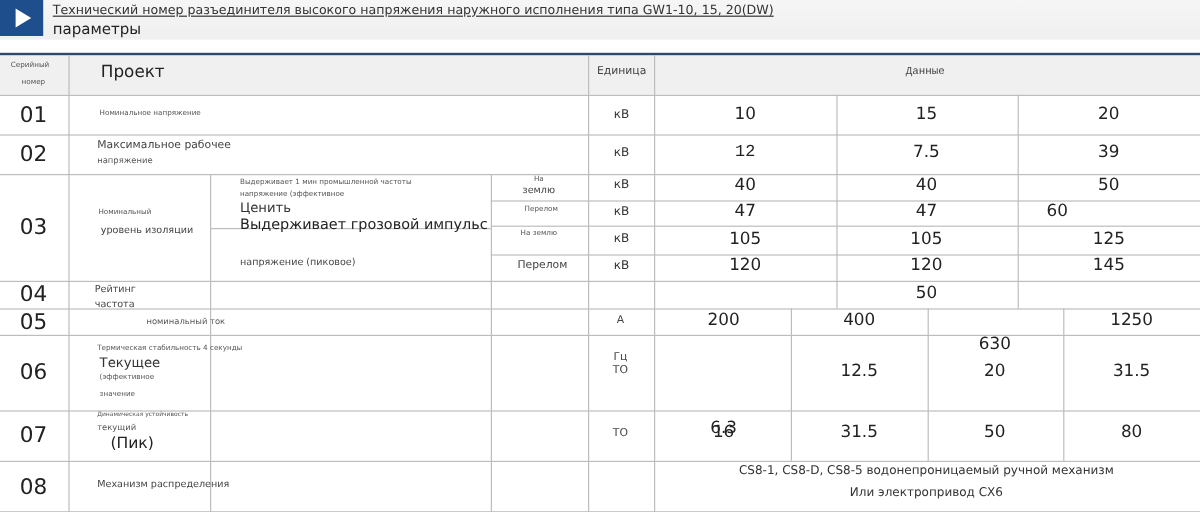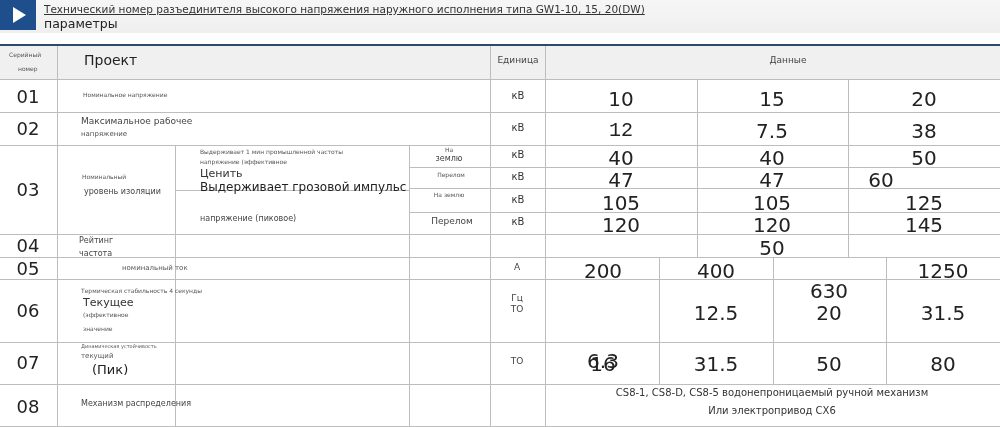--- a/index.html
+++ b/index.html
@@ -9,21 +9,21 @@
   .play:after{content:"";position:absolute;left:13px;top:7px;border-left:13px solid #fff;border-top:8px solid transparent;border-bottom:8px solid transparent;}
   .t1{position:absolute;left:44px;top:3px;font-size:10.5px;color:#333;white-space:nowrap;text-decoration:underline;}
   .t2{position:absolute;left:44px;top:16px;font-size:12.5px;color:#222;white-space:nowrap;}
   .line{position:absolute;}
   .h{height:1px;background:#bdbdbd;}
   .v{width:1px;background:#bdbdbd;}
   .hdrbg{position:absolute;left:0;top:45px;width:1000px;height:34px;background:#f0f0f0;}
   .topbar{position:absolute;left:0;top:44px;width:1000px;height:2px;background:#2e4a6b;}
   .tx{position:absolute;white-space:nowrap;}
   .num{font-size:18px;color:#222;}
-  .big{font-size:20px;color:#222;}
+  .big{font-size:14px;color:#222;}
   .sm{font-size:6px;color:#555;}
   .s8{font-size:8px;color:#444;}
   .s9{font-size:9px;color:#444;}
   .s10{font-size:10px;color:#333;}
   .s12{font-size:12px;color:#222;}
   .c{transform:translateX(-50%);}
 </style>
 </head>
 <body>
 
@@ -58,39 +58,39 @@
   <div class="line v" style="left:697px;top:79px;height:178px;"></div>
   <div class="line v" style="left:848px;top:79px;height:178px;"></div>
   <div class="line v" style="left:659px;top:257px;height:127px;"></div>
   <div class="line v" style="left:773px;top:257px;height:127px;"></div>
   <div class="line v" style="left:886px;top:257px;height:127px;"></div>
 
   <div class="tx sm" style="left:9px;top:51px;">Серийный</div>
   <div class="tx sm" style="left:18px;top:65px;">номер</div>
   <div class="tx big" style="left:84px;top:52px;font-size:14px;">Проект</div>
   <div class="tx s9 c" style="left:518px;top:55px;">Единица</div>
-  <div class="tx s9 c" style="left:788px;top:55px;">Данные</div>
+  <div class="tx s9 c" style="left:771px;top:55px;font-family:Liberation Mono, monospace;">Данные</div>
 
   <div>
     <div class="tx num c" style="left:28px;top:86px;">01</div>
     <div class="tx sm" style="left:83px;top:91px;">Номинальное напряжение</div>
     <div class="tx s10 c" style="left:518px;top:90px;">кВ</div>
     <div class="tx big c" style="left:621px;top:87px;">10</div>
     <div class="tx big c" style="left:772px;top:87px;">15</div>
     <div class="tx big c" style="left:924px;top:87px;">20</div>
   </div>
 
   <div>
     <div class="tx num c" style="left:28px;top:118px;">02</div>
     <div class="tx s9" style="left:81px;top:116px;">Максимальное рабочее</div>
     <div class="tx sm" style="left:81px;top:130px;font-size:7px;">напряжение</div>
     <div class="tx s10 c" style="left:518px;top:122px;">кВ</div>
     <div class="tx big c" style="left:621px;top:119px;font-family:Liberation Mono, monospace;">12</div>
     <div class="tx big c" style="left:772px;top:119px;">7.5</div>
-    <div class="tx big c" style="left:924px;top:119px;">38</div>
+    <div class="tx big c" style="left:924px;top:119px;">39</div>
   </div>
 
   <div>
     <div class="tx num c" style="left:28px;top:179px;">03</div>
     <div class="tx sm" style="left:82px;top:173px;">Номинальный</div>
     <div class="tx s8" style="left:84px;top:187px;">уровень изоляции</div>
 
     <div class="tx sm" style="left:200px;top:148px;">Выдерживает 1 мин промышленной частоты</div>
     <div class="tx sm" style="left:200px;top:158px;">напряжение (эффективное</div>
     <div class="tx s10" style="left:200px;top:167px;font-size:11px;">Ценить</div>

